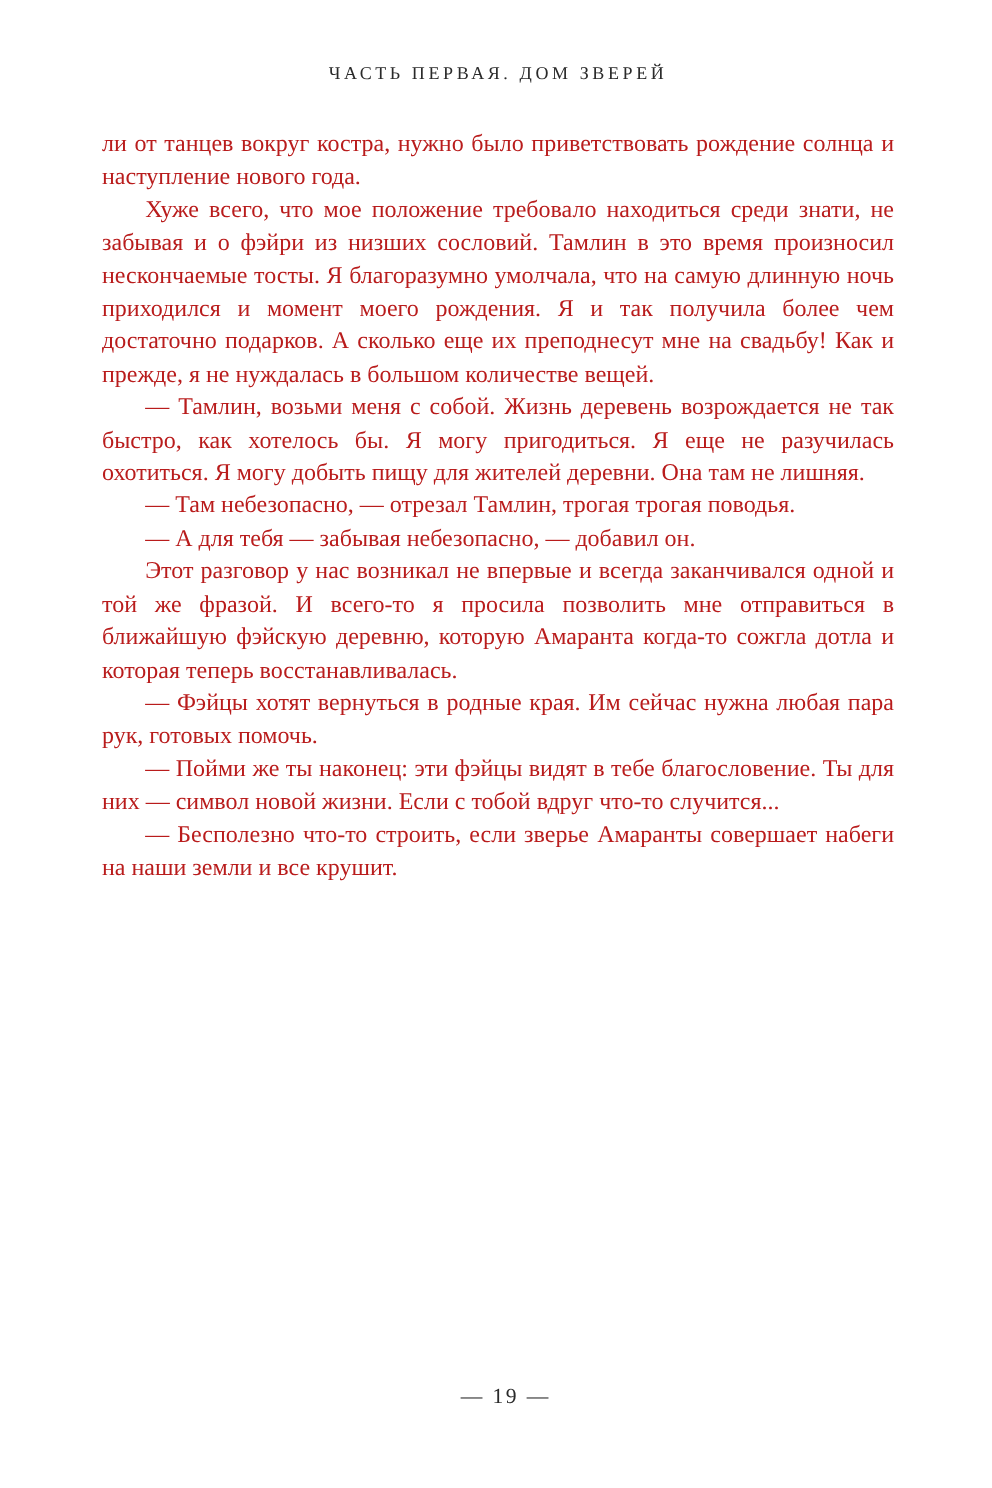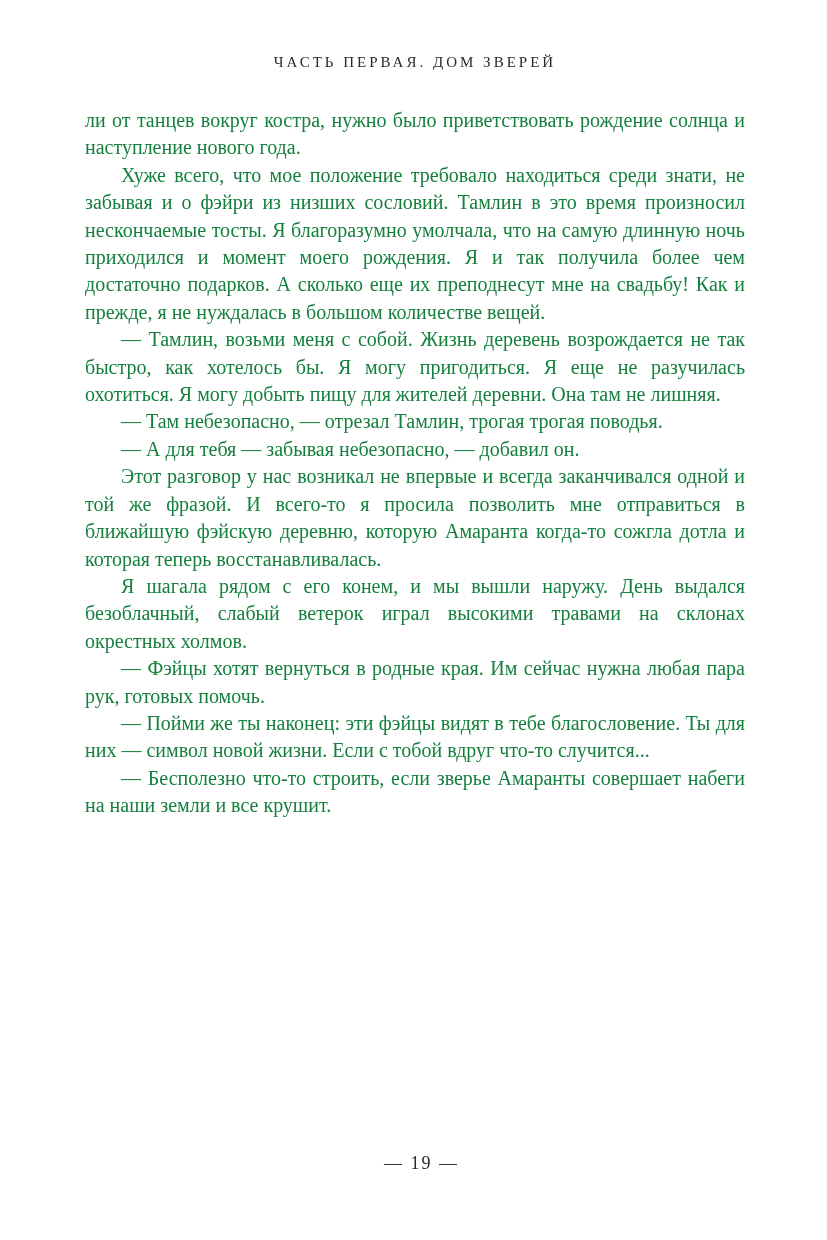--- a/index.html
+++ b/index.html
@@ -31,21 +31,21 @@
   }
   .body-text {
     width: 660px;
   }
   .body-text p {
     margin: 0;
     font-size: 20px;
     line-height: 27.4px;
     text-align: justify;
     text-indent: 0;
-    color: #15803d;
+    color: #b91c1c;
   }
   .body-text p.indent {
     text-indent: 36px;
   }
   .page-footer {
     position: absolute;
     left: 16px;
     right: 0;
     bottom: 66px;
     text-align: center;
@@ -61,21 +61,20 @@
 
   <div class="running-header">ЧАСТЬ ПЕРВАЯ. ДОМ ЗВЕРЕЙ</div>
 
   <div class="body-text">
     <p>ли от танцев вокруг костра, нужно было приветствовать рождение солнца и наступление нового года.</p>
     <p class="indent">Хуже всего, что мое положение требовало находиться среди знати, не забывая и о фэйри из низших сословий. Тамлин в это время произносил нескончаемые тосты. Я благоразумно умолчала, что на самую длинную ночь приходился и момент моего рождения. Я и так получила более чем достаточно подарков. А сколько еще их преподнесут мне на свадьбу! Как и прежде, я не нуждалась в большом количестве вещей.</p>
     <p class="indent">— Тамлин, возьми меня с собой. Жизнь деревень возрождается не так быстро, как хотелось бы. Я могу пригодиться. Я еще не разучилась охотиться. Я могу добыть пищу для жителей деревни. Она там не лишняя.</p>
     <p class="indent">— Там небезопасно, — отрезал Тамлин, трогая трогая поводья.</p>
     <p class="indent">— А для тебя — забывая небезопасно, — добавил он.</p>
     <p class="indent">Этот разговор у нас возникал не впервые и всегда заканчивался одной и той же фразой. И всего-то я просила позволить мне отправиться в ближайшую фэйскую деревню, которую Амаранта когда-то сожгла дотла и которая теперь восстанавливалась.</p>
-    <p class="indent">Я шагала рядом с его конем, и мы вышли наружу. День выдался безоблачный, слабый ветерок играл высокими травами на склонах окрестных холмов.</p>
     <p class="indent">— Фэйцы хотят вернуться в родные края. Им сейчас нужна любая пара рук, готовых помочь.</p>
     <p class="indent">— Пойми же ты наконец: эти фэйцы видят в тебе благословение. Ты для них — символ новой жизни. Если с тобой вдруг что-то случится...</p>
     <p class="indent">— Бесполезно что-то строить, если зверье Амаранты совершает набеги на наши земли и все крушит.</p>
   </div>
 
   <div class="page-footer">
     <span>— 19 —</span>
   </div>
 
 </div>

